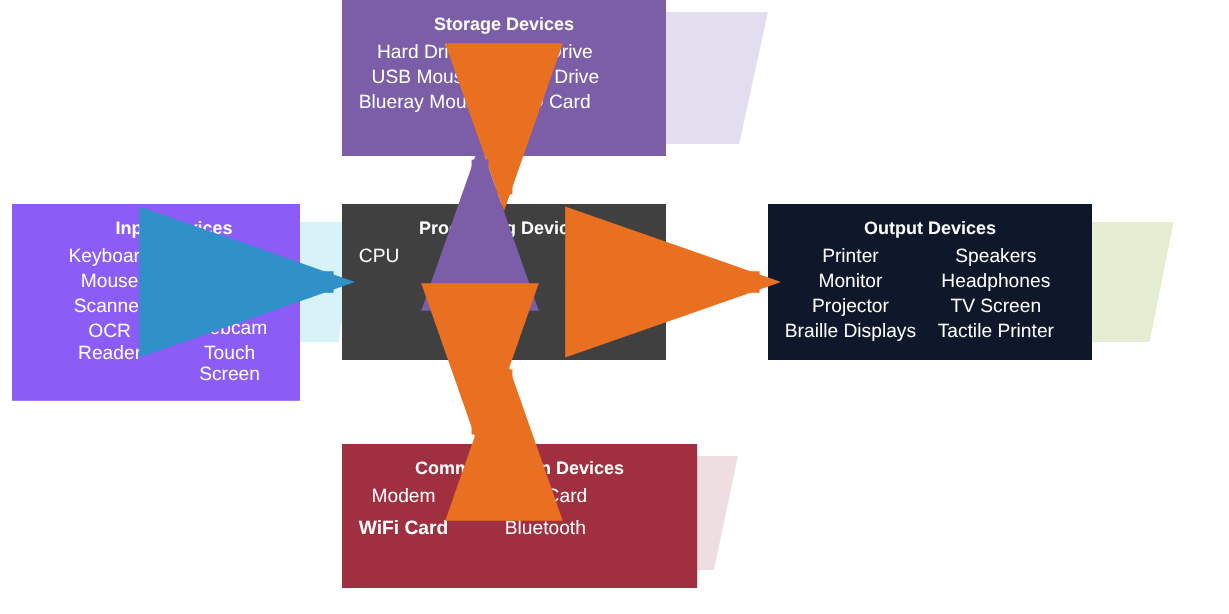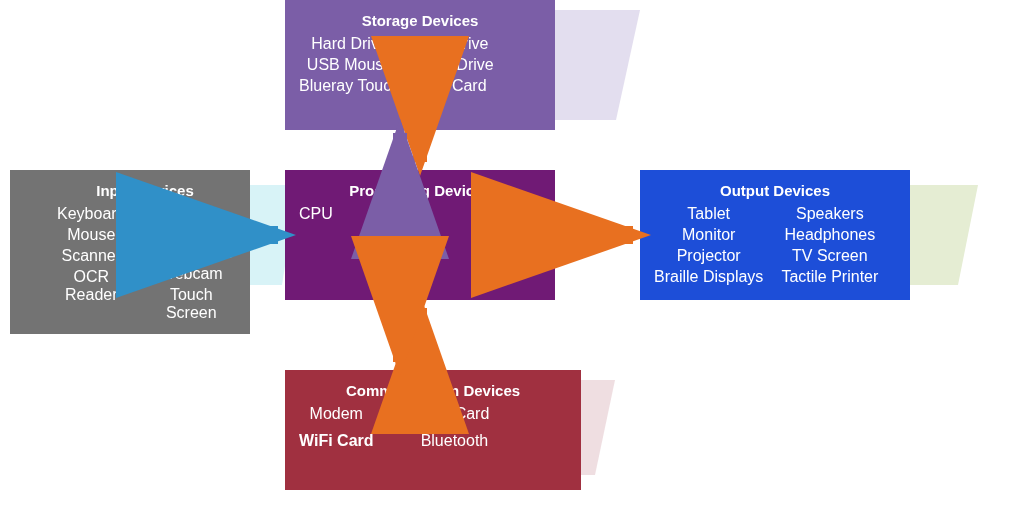--- a/index.html
+++ b/index.html
@@ -48,40 +48,40 @@
     .storage-box {
       background: #7b5ea7;
       top: 0;
       left: 285px;
       width: 270px;
       min-height: 130px;
     }
 
     
     .input-box {
-      background: #737373;
+      background: #8b5cf6;
       top: 170px;
       left: 10px;
       width: 240px;
       min-height: 130px;
       padding-left: 44px;
     }
 
     
     .processing-box {
-      background: #701a75;
+      background: #404040;
       top: 170px;
       left: 285px;
       width: 270px;
       min-height: 130px;
     }
 
     
     .output-box {
-      background: #1d4ed8;
+      background: #0f172a;
       top: 170px;
       left: 640px;
       width: 270px;
       min-height: 130px;
     }
 
     
     .comm-box {
       background: #a03040;
       top: 370px;
@@ -155,21 +155,21 @@
   <div class="parallelogram para-input"></div>
   <div class="parallelogram para-output"></div>
   <div class="parallelogram para-comm"></div>
 
   <div class="box storage-box">
     <div class="box-title">Storage Devices</div>
     <div class="box-content">
       <div class="box-col">
         <span>Hard Drive</span>
         <span>USB Mouse</span>
-        <span>Blueray Touch</span>
+        <span>Blueray Mouse</span>
       </div>
       <div class="box-col">
         <span>CD Drive</span>
         <span>DVD Drive</span>
         <span>SD Card</span>
       </div>
     </div>
   </div>
 
   <div class="box input-box">
@@ -196,21 +196,21 @@
       <div class="box-col">
         <span>CPU</span>
       </div>
     </div>
   </div>
 
   <div class="box output-box">
     <div class="box-title">Output Devices</div>
     <div class="box-content">
       <div class="box-col">
-        <span>Tablet</span>
+        <span>Printer</span>
         <span>Monitor</span>
         <span>Projector</span>
         <span>Braille Displays</span>
       </div>
       <div class="box-col">
         <span>Speakers</span>
         <span>Headphones</span>
         <span>TV Screen</span>
         <span>Tactile Printer</span>
       </div>

